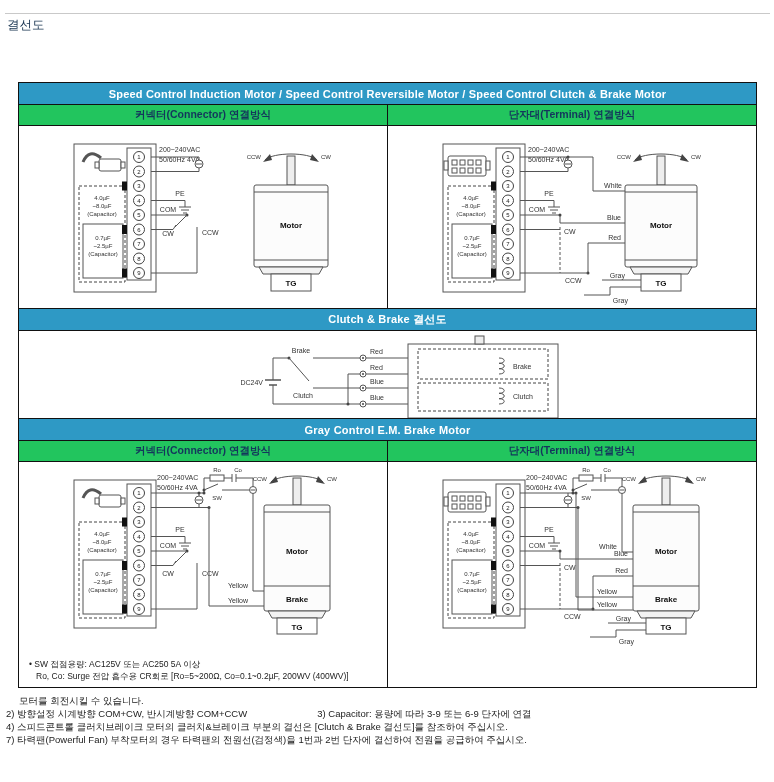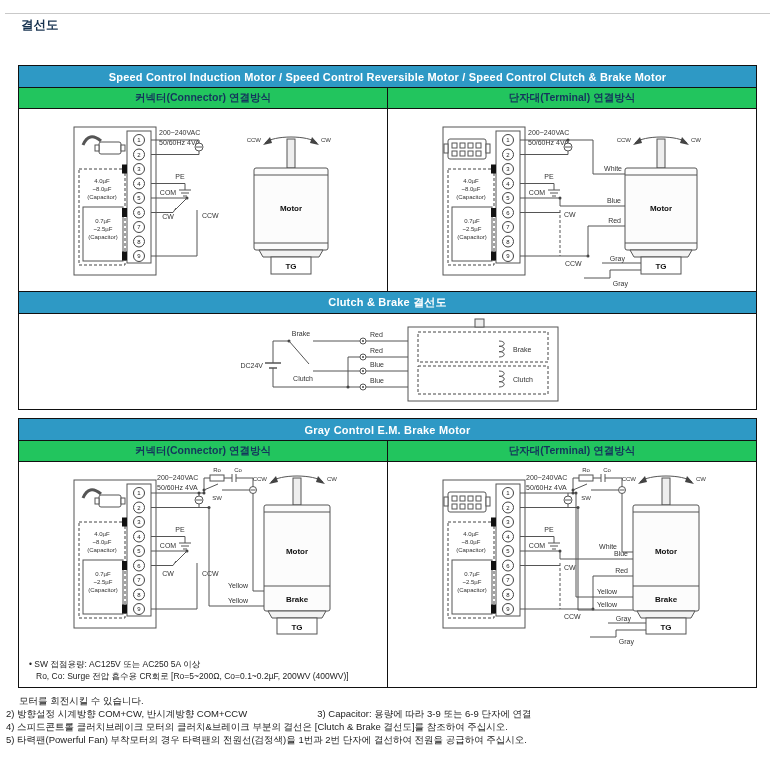--- a/index.html
+++ b/index.html
@@ -1,20 +1,20 @@
 <!DOCTYPE html>
 <html><head>
 <meta charset="utf-8">
 <style>
   html,body{margin:0;padding:0;background:#fff;font-family:"Liberation Sans",sans-serif;}
   .page{position:relative;width:774px;height:782px;background:#fff;overflow:hidden;}
   .toprule{position:absolute;top:13px;left:5px;width:765px;border-top:1px solid #c9c9c9;}
-  .title{position:absolute;top:17px;left:21px;font-size:12.5px;font-weight:bold;color:#16324f;}
+  .title{position:absolute;top:17px;left:7px;font-size:12.5px;font-weight:normal;color:#16324f;}
   .tbl{position:absolute;left:18px;width:737px;border:1px solid #111;background:#fff;}
-  #t1{top:65px;}
+  #t1{top:82px;}
   #t2{top:418px;}
   .hdr{height:21px;background:#2e99c5;border-bottom:1px solid #111;color:#fff;font-weight:bold;
        font-size:11px;display:flex;align-items:center;justify-content:center;letter-spacing:.2px;}
   .hdr.mid{border-top:1px solid #111;}
   .subrow{display:flex;border-bottom:1px solid #111;}
   .sub{flex:1;height:20px;background:#22c55e;color:#14365c;font-weight:bold;font-size:10.5px;
        display:flex;align-items:center;justify-content:center;}
   .sub + .sub{border-left:1px solid #111;}
   .drow{display:flex;}
   #t1 .drow{height:182px;}
@@ -558,15 +558,15 @@
       </div>
     </div>
   </section>
 
   <div class="notes">
     <div class="ind">모터를 회전시킬 수 있습니다.</div>
     <div>
       <span>2) 방향설정 시계방향 COM+CW, 반시계방향 COM+CCW</span><span class="gap">3) Capacitor: 용량에 따라 3-9 또는 6-9 단자에 연결</span>
     </div>
     <div>4) 스피드콘트롤 클러치브레이크 모터의 클러치&amp;브레이크 부분의 결선은 [Clutch &amp; Brake 결선도]를 참조하여 주십시오.</div>
-    <div>5) 타력팬(Powerful Fan) 부착모터의 경우 타력팬의 전원선(검정색)을 1번과 2번 단자에 결선하여 전원을 공급하여 주십시오.</div>
+    <div>7) 타력팬(Powerful Fan) 부착모터의 경우 타력팬의 전원선(검정색)을 1번과 2번 단자에 결선하여 전원을 공급하여 주십시오.</div>
   </div>
 </div>
 
 </body></html>

